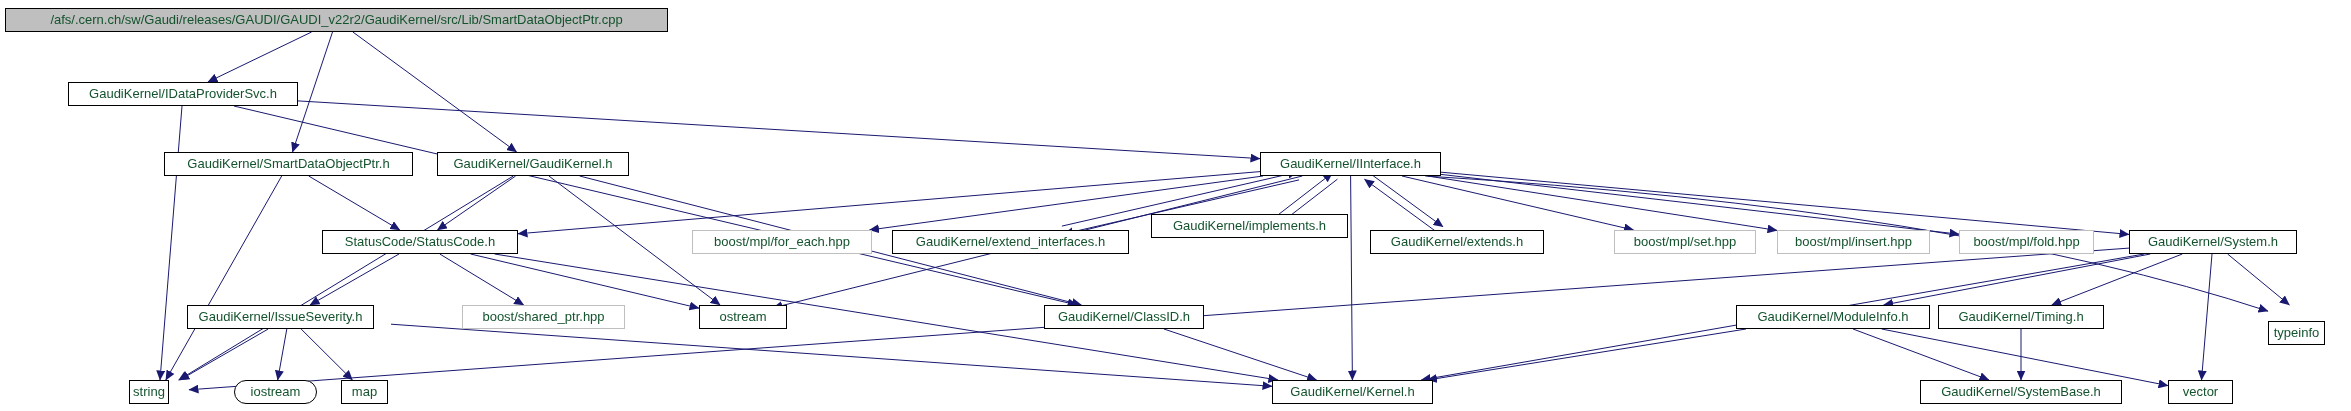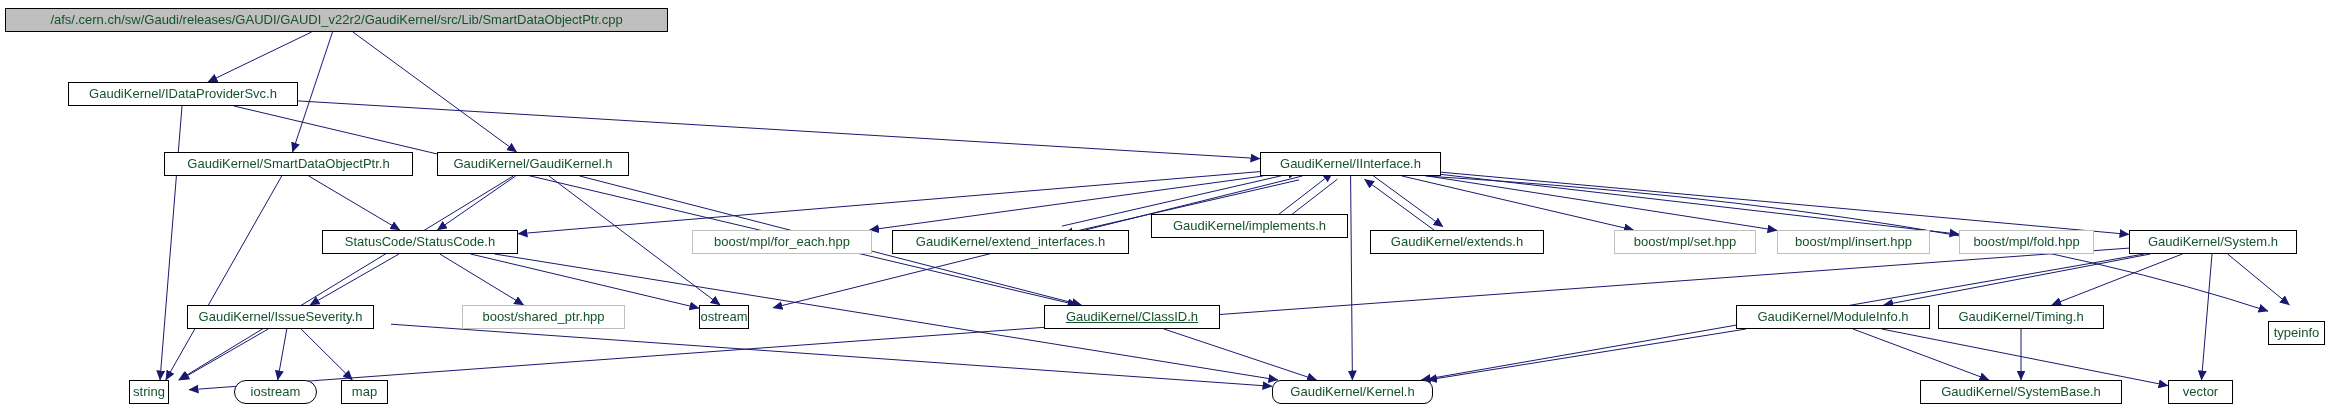--- a/index.html
+++ b/index.html
@@ -98,25 +98,25 @@
       <div class="node external" style="left: 692px; top: 230px; width: 180px;">boost/mpl/for_each.hpp</div>
       <div class="node" style="left: 892px; top: 230px; width: 237px;">GaudiKernel/extend_interfaces.h</div>
       <div class="node" style="left: 1151px; top: 214px; width: 197px;">GaudiKernel/implements.h</div>
       <div class="node" style="left: 1370px; top: 230px; width: 174px;">GaudiKernel/extends.h</div>
       <div class="node external" style="left: 1614px; top: 230px; width: 142px;">boost/mpl/set.hpp</div>
       <div class="node external" style="left: 1777px; top: 230px; width: 153px;">boost/mpl/insert.hpp</div>
       <div class="node external" style="left: 1959px; top: 230px; width: 135px;">boost/mpl/fold.hpp</div>
       <div class="node" style="left: 2129px; top: 230px; width: 168px;">GaudiKernel/System.h</div>
       <div class="node" style="left: 187px; top: 305px; width: 187px;">GaudiKernel/IssueSeverity.h</div>
       <div class="node external" style="left: 462px; top: 305px; width: 163px;">boost/shared_ptr.hpp</div>
-      <div class="node" style="left: 699px; top: 305px; width: 50px;">ostream</div>
-      <div class="node" style="left: 1044px; top: 305px; width: 176px; text-decoration: underline;">GaudiKernel/ClassID.h</div>
+      <div class="node" style="left: 699px; top: 305px; width: 88px;">ostream</div>
+      <div class="node" style="left: 1044px; top: 305px; width: 160px;">GaudiKernel/ClassID.h</div>
       <div class="node" style="left: 1724px; top: 305px; width: 194px; margin-left: 12px;">GaudiKernel/ModuleInfo.h</div>
       <div class="node" style="left: 1938px; top: 305px; width: 166px;">GaudiKernel/Timing.h</div>
       <div class="node" style="left: 2268px; top: 321px; width: 57px;">typeinfo</div>
       <div class="node" style="left: 129px; top: 380px; width: 40px;">string</div>
       <div class="node" style="left: 234px; top: 380px; width: 83px; border-radius: 12px;">iostream</div>
       <div class="node" style="left: 341px; top: 380px; width: 47px;">map</div>
-      <div class="node" style="left: 1272px; top: 380px; width: 161px; border-radius: 9px;">GaudiKernel/Kernel.h</div>
+      <div class="node" style="left: 1272px; top: 380px; width: 161px;">GaudiKernel/Kernel.h</div>
       <div class="node" style="left: 1920px; top: 380px; width: 202px;">GaudiKernel/SystemBase.h</div>
       <div class="node" style="left: 2168px; top: 380px; width: 65px;">vector</div>
     </div>
 </div>
 
 </body></html>

